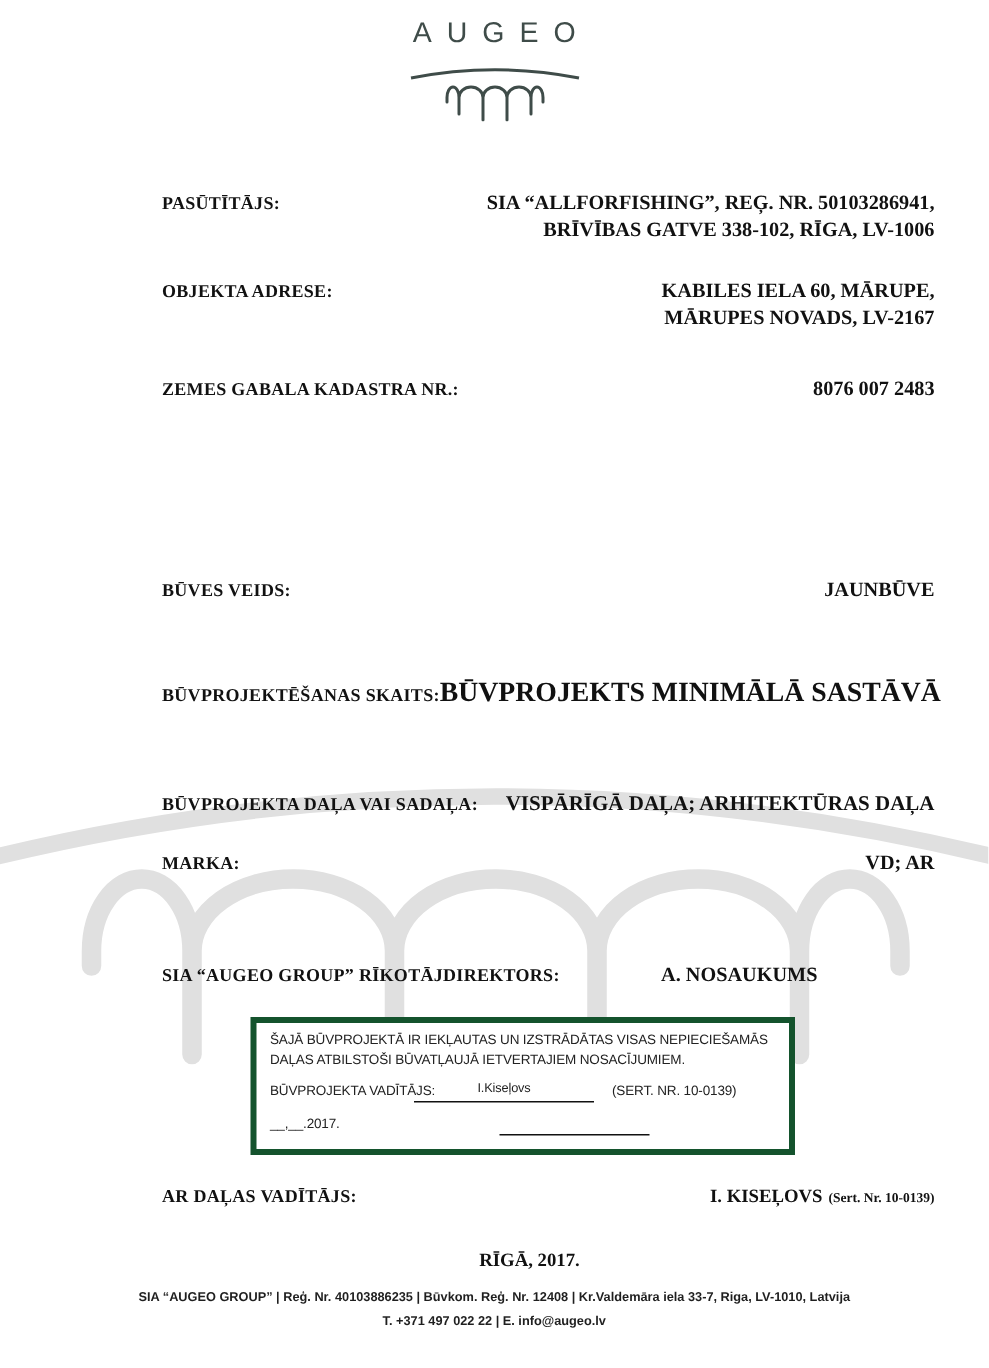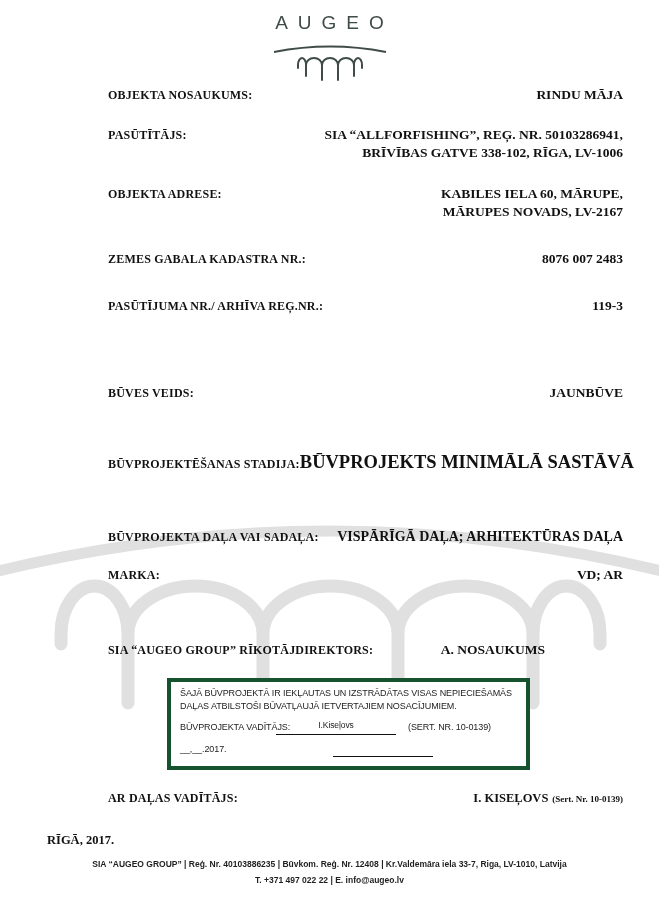--- a/index.html
+++ b/index.html
@@ -54,21 +54,21 @@
   .stamp .st-date{position:absolute;left:9px;top:62px;white-space:nowrap;}
   .stamp .st-sig2{
     position:absolute;left:162px;top:60px;width:100px;height:14px;
     border-bottom:1px solid #111;
   }
   
   .ar-val{font-weight:bold;font-size:12.5px;white-space:nowrap;}
   .ar-cert{font-weight:bold;font-size:9px;}
   
   .place{
-    position:absolute;left:0;right:0;top:833px;text-align:left;
+    position:absolute;left:0;right:0;top:833px;text-align:center;
     font-weight:bold;font-size:12.5px;z-index:1;margin-left:47px;
   }
   
   .footer{
     position:absolute;left:0;right:0;top:857px;text-align:center;
     font-family:"Liberation Sans", sans-serif;
     font-size:8.5px;font-weight:bold;color:#1f1f1f;line-height:15.5px;z-index:1;
   }
 </style>
 </head>
@@ -90,24 +90,20 @@
     <svg class="logo-bridge" width="116" height="46" viewBox="0 0 116 46" xmlns="http://www.w3.org/2000/svg" aria-hidden="true">
       <path d="M 2 17 Q 58 6 114 17" fill="none" stroke="#3f4c49" stroke-width="2"></path>
       <path d="M 26 33 V 30 A 4 7 0 0 1 34 30
                M 34 41 V 30 A 8 7 0 0 1 50 30 V 45
                M 50 30 A 8 7 0 0 1 66 30
                M 66 45 V 30 A 8 7 0 0 1 82 30 V 41
                M 82 30 A 4 7 0 0 1 90 30 V 33" fill="none" stroke="#3f4c49" stroke-width="2" stroke-linecap="round"></path>
     </svg>
   </div>
 
-  <div class="row" style="top:86px">
-    <span class="lbl">OBJEKTA NOSAUKUMS:</span>
-    <span class="val">RINDU MĀJA</span>
-  </div>
 
   <div class="row" style="top:126px">
     <span class="lbl">PASŪTĪTĀJS:</span>
     <span class="val">
       <div>SIA “ALLFORFISHING”, REĢ. NR. 50103286941,</div>
       <div>BRĪVĪBAS GATVE 338-102, RĪGA, LV-1006</div>
     </span>
   </div>
 
   <div class="row" style="top:185px">
@@ -116,33 +112,29 @@
       <div>KABILES IELA 60, MĀRUPE,</div>
       <div>MĀRUPES NOVADS, LV-2167</div>
     </span>
   </div>
 
   <div class="row" style="top:250px">
     <span class="lbl">ZEMES GABALA KADASTRA NR.:</span>
     <span class="val">8076 007 2483</span>
   </div>
 
-  <div class="row" style="top:297px">
-    <span class="lbl">PASŪTĪJUMA NR./ ARHĪVA REĢ.NR.:</span>
-    <span class="val">119-3</span>
-  </div>
 
 
   <div class="row" style="top:384px">
     <span class="lbl">BŪVES VEIDS:</span>
     <span class="val">JAUNBŪVE</span>
   </div>
 
   <div class="row" style="top:452px">
-    <span class="lbl">BŪVPROJEKTĒŠANAS STADIJA:</span>
+    <span class="lbl">BŪVPROJEKTĒŠANAS SKAITS:</span>
     <span class="val-big">BŪVPROJEKTS MINIMĀLĀ SASTĀVĀ</span>
   </div>
 
   <div class="row" style="top:529px">
     <span class="lbl">BŪVPROJEKTA DAĻA VAI  SADAĻA:</span>
     <span class="val-part">VISPĀRĪGĀ DAĻA; ARHITEKTŪRAS DAĻA</span>
   </div>
 
   <div class="row" style="top:566px">
     <span class="lbl">MARKA:</span>

